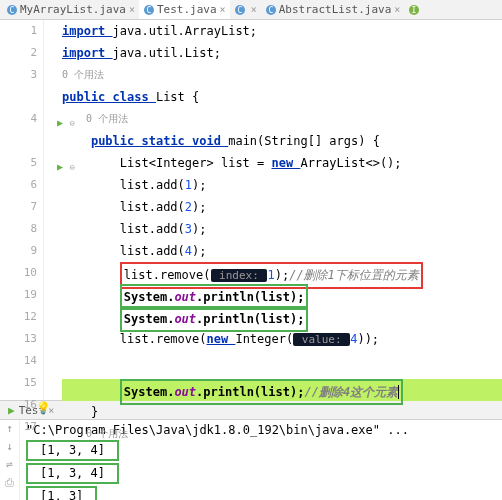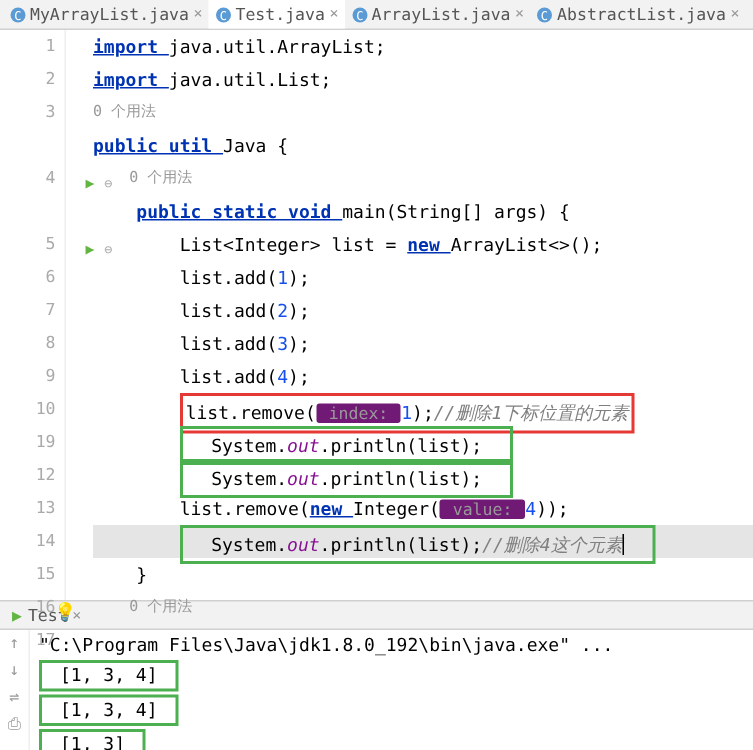--- a/index.html
+++ b/index.html
@@ -17,27 +17,27 @@
     .gutter-line { height: 22px; position: relative; }
     .fold-icon { position: absolute; right: -12px; top: 4px; color: #aaa; font-size: 9px; }
     .bulb { position: absolute; right: -14px; top: 3px; color: #f4bd00; font-size: 12px; }
     .arrow-run { position: absolute; right: -26px; top: 4px; color: #62b543; font-size: 10px; }
     
     .code { flex: 1; padding-left: 18px; line-height: 22px; font-size: 12px; position: relative; }
     .code-line { height: 22px; white-space: pre; position: relative; }
     .kw { color: #0033b3; font-weight: bold; text-decoration: underline; }
     .com { color: #808080; font-style: italic; }
     .num { color: #1750eb; }
-    .hint { color: #999; background: #701a75; padding: 0 2px; border-radius: 2px; font-style: normal; font-size: 11px; }
+    .hint { color: #999; background: #0f172a; padding: 0 2px; border-radius: 2px; font-style: normal; font-size: 11px; }
     .field { color: #871094; font-style: italic; }
     .usage { color: #999; font-size: 10px; }
     
     .box-red { border: 2px solid #e53935; padding: 0 2px; display: inline-block; }
-    .box-green { border: 2px solid #4caf50; padding: 0 19px; display: inline-block; }
-    .highlight-line { background: #e5e5e5; }
+    .box-green { border: 2px solid #4caf50; padding: 0 2px; display: inline-block; font-weight: bold; }
+    .highlight-line { background: #bef264; margin-top: 29px; }
     .caret { border-left: 1px solid #000; }
     
     .divider { height: 20px; background: #f2f2f2; border-top: 1px solid #d0d0d0; border-bottom: 1px solid #d0d0d0; display: flex; align-items: center; padding-left: 8px; font-size: 11px; color: #555; }
     .div-icon { color: #62b543; margin-right: 4px; }
     
     .console { display: flex; height: 80px; }
     .console-gutter { width: 20px; background: #fff; border-right: 1px solid #eee; }
     .console-btn { width: 16px; height: 16px; margin: 2px auto; color: #999; font-size: 11px; text-align: center; cursor: pointer; }
     .console-out { flex: 1; padding: 2px 6px; font-size: 12px; line-height: 17px; }
     .console-line { white-space: pre; }
@@ -67,21 +67,20 @@
       <span>Test.java</span>
       <span class="close-x">×</span>
     </div>
   <div class="tab">
       <span class="tab-icon">
         <svg viewBox="0 0 12 12">
           <circle cx="6" cy="6" r="5" fill="#5b9bd5"></circle>
           <text x="6" y="9" font-size="8" fill="#fff" text-anchor="middle">C</text>
         </svg>
       </span>
-      <span>ArrayList.java</span>
       <span class="close-x">×</span>
     </div>
   <div class="tab">
       <span class="tab-icon">
         <svg viewBox="0 0 12 12">
           <circle cx="6" cy="6" r="5" fill="#5b9bd5"></circle>
           <text x="6" y="9" font-size="8" fill="#fff" text-anchor="middle">C</text>
         </svg>
       </span>
       <span>AbstractList.java</span>
@@ -118,21 +117,21 @@
     <div class="gutter-line"><span>14</span></div>
     <div class="gutter-line"><span>15</span></div>
     <div class="gutter-line"><span>16</span><span class="bulb">💡</span></div>
     <div class="gutter-line"><span>17</span></div>
     <div class="gutter-line"><span></span></div>
   </div>
   <div class="code">
     <div class="code-line"><span class="kw">import </span>java.util.ArrayList;</div>
     <div class="code-line"><span class="kw">import </span>java.util.List;</div>
     <div class="code-line usage"><span>0 个用法</span></div>
-    <div class="code-line"><span class="kw">public util </span><span>Java {</span></div>
+    <div class="code-line"><span class="kw">public class </span><span>List {</span></div>
     <div class="code-line usage">    <span>0 个用法</span></div>
     <div class="code-line">    <span class="kw">public static void </span><span>main(String[] args) {</span></div>
     <div class="code-line">        <span>List&lt;Integer&gt; list = </span><span class="kw">new </span><span>ArrayList&lt;&gt;();</span></div>
     <div class="code-line">        <span>list.add(</span><span class="num">1</span><span>);</span></div>
     <div class="code-line">        <span>list.add(</span><span class="num">2</span><span>);</span></div>
     <div class="code-line">        <span>list.add(</span><span class="num">3</span><span>);</span></div>
     <div class="code-line">        <span>list.add(</span><span class="num">4</span><span>);</span></div>
     <div class="code-line">        <span class="box-red"><span>list.remove(</span><span class="hint"> index: </span><span class="num">1</span><span>);</span><span class="com">//删除1下标位置的元素</span></span></div>
     <div class="code-line">        <span class="box-green"><span>System.</span><span class="field">out</span><span>.println(list);</span></span></div>
     <div class="code-line">        <span class="box-green"><span>System.</span><span class="field">out</span><span>.println(list);</span></span></div>

